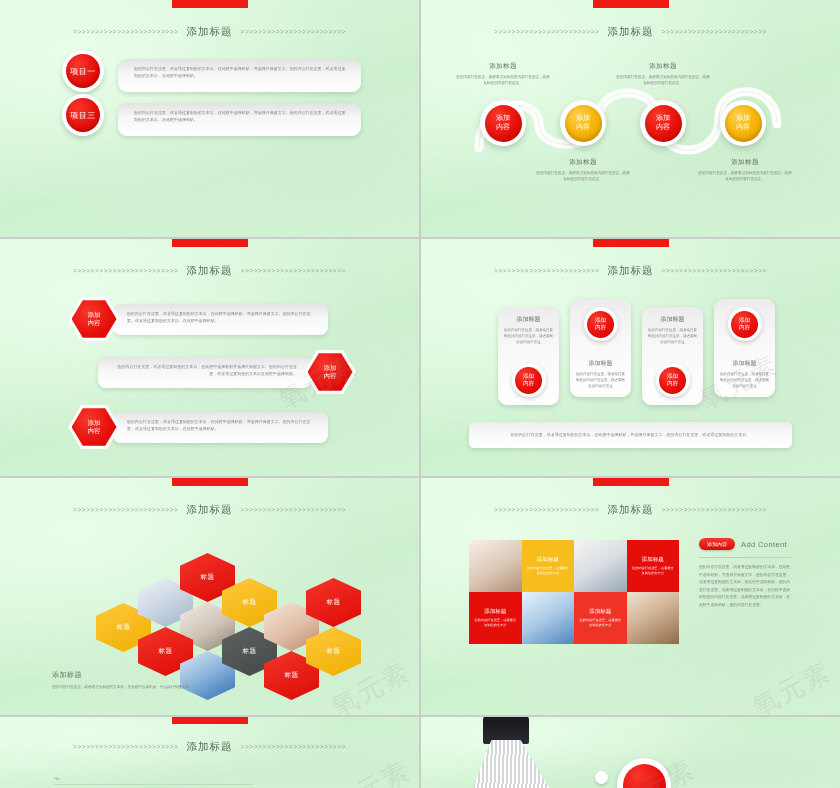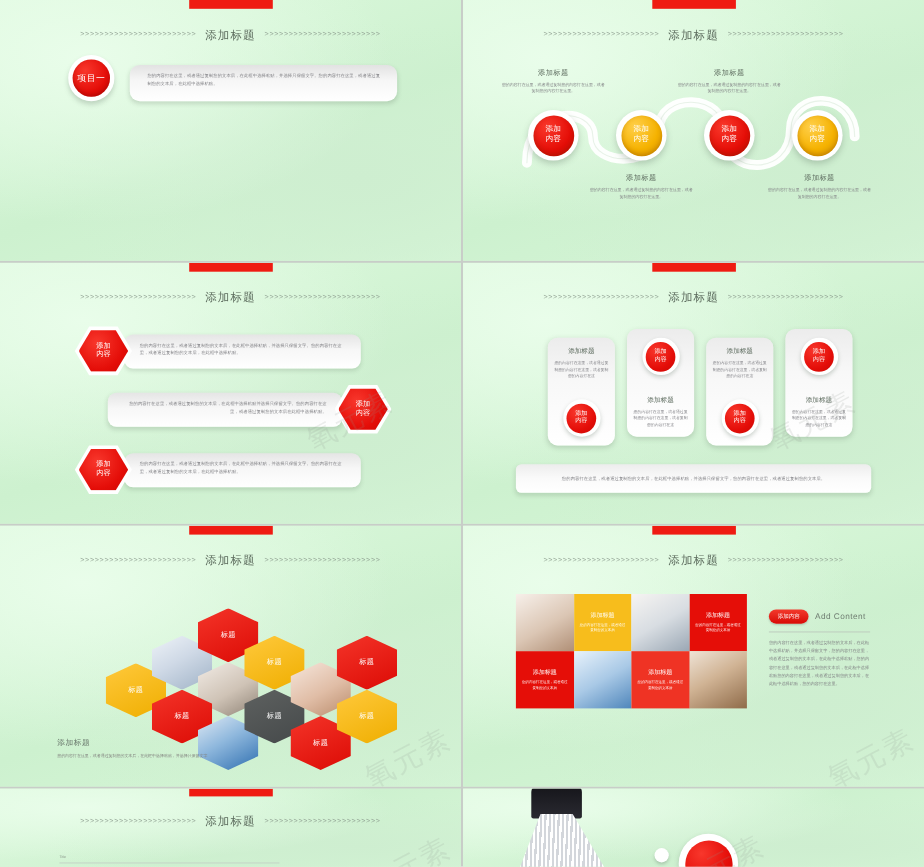--- a/index.html
+++ b/index.html
@@ -123,21 +123,21 @@
         justify-content:center;box-sizing:border-box;padding:3px 5px;overflow:hidden;}
   .tile.amb{background:#f7bd1c;}
   .tile.red{background:#e50e08;}
   .tile.red2{background:#ef3324;}
   .tile.p1{background:linear-gradient(150deg,#f7f0ea 0%,#dbc6b4 55%,#b08f76 100%);}
   .tile.p2{background:linear-gradient(150deg,#f6f4f2 0%,#d8dde2 50%,#9aa7b4 100%);}
   .tile.p3{background:linear-gradient(150deg,#e8f2fb 0%,#a9c9e6 50%,#4f86bb 100%);}
   .tile.p4{background:linear-gradient(150deg,#efe3d6 0%,#d0b394 45%,#8f6b49 100%);}
   .tile h6{margin:0 0 3px;font-size:5.5px;color:#fff;font-weight:400;text-align:center;}
   .tile p{margin:0;font-size:3.2px;color:rgba(255,255,255,.93);line-height:1.7;text-align:center;}
-  .s6side{position:absolute;left:278px;top:60px;width:92px;margin-top:16px;}
+  .s6side{position:absolute;left:278px;top:60px;width:92px;}
   .pillrow{display:flex;align-items:center;gap:6px;margin-bottom:7px;}
   .pill{background:linear-gradient(180deg,#f33a2d 0%,#d80b05 100%);color:#fff;
         font-size:5px;border-radius:8px;padding:3px 8px;box-shadow:0 1px 2px rgba(0,0,0,.2);}
   .addc{font-size:7.5px;color:#6f7d71;letter-spacing:.4px;}
   .s6side hr{border:0;border-top:1px solid #bfcfc0;margin:0 0 6px;}
   .s6side p{margin:0;font-size:3.8px;color:#7f8083;line-height:2;}
 
   
   .s7line{position:absolute;left:54px;top:60px;width:200px;}
   .s7line small{display:block;font-size:3.2px;color:#8c9a8d;margin-bottom:3px;}
@@ -170,20 +170,28 @@
     </div>
     <div class="s1wrap">
       <div class="s1row">
         <div class="circ">
             <i>项目一</i>
           </div>
         <div class="s1card">
             <div class="mini">您的内容打在这里，或者通过复制您的文本后，在此框中选择粘贴，并选择只保留文字。您的内容打在这里，或者通过复制您的文本后，在此框中选择粘贴。</div>
           </div>
       </div>
+      <div class="s1row">
+        <div class="circ">
+            <i>项目三</i>
+          </div>
+        <div class="s1card">
+            <div class="mini">您的内容打在这里，或者通过复制您的文本后，在此框中选择粘贴，并选择只保留文字。您的内容打在这里，或者通过复制您的文本后，在此框中选择粘贴。</div>
+          </div>
+      </div>
     </div>
   </div>
 
   <div class="slide">
     <div class="redtab"></div>
     <div class="shead">
       <span class="chev">&gt;&gt;&gt;&gt;&gt;&gt;&gt;&gt;&gt;&gt;&gt;&gt;&gt;&gt;&gt;&gt;&gt;&gt;&gt;&gt;&gt;&gt;&gt;&gt;</span>
       <span class="stitle">添加标题</span>
       <span class="chev">&gt;&gt;&gt;&gt;&gt;&gt;&gt;&gt;&gt;&gt;&gt;&gt;&gt;&gt;&gt;&gt;&gt;&gt;&gt;&gt;&gt;&gt;&gt;&gt;</span>
     </div>

